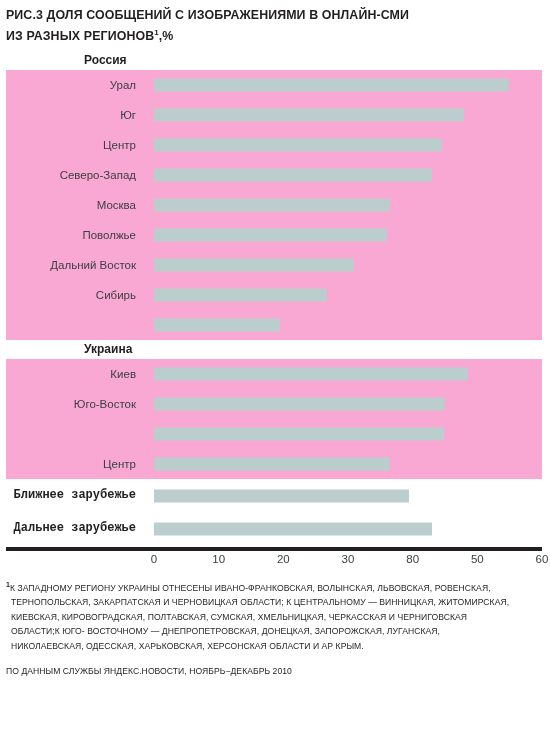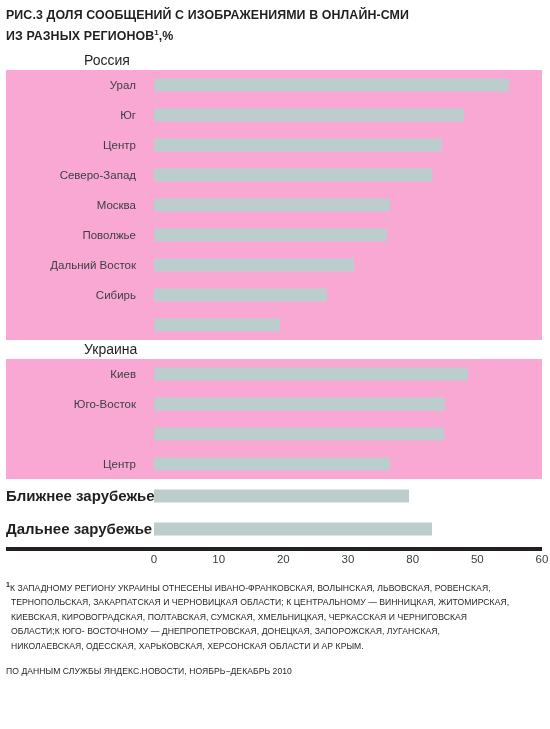--- a/index.html
+++ b/index.html
@@ -35,22 +35,22 @@
   }
 
   
   #chart {
     position: relative;
     margin: 6px 8px 0 6px;
     width: 536px;
   }
 
   .group-heading {
-    font-size: 14px;
-    font-weight: normal;
+    font-size: 12px;
+    font-weight: bold;
     color: #231f20;
     height: 19px;
     line-height: 19px;
     padding-left: 78px;
   }
 
   .band {
     background: #f9a8d4;
     text-decoration: underline;
   }
@@ -72,21 +72,22 @@
     padding-right: 9px;
     box-sizing: border-box;
     font-size: 11.5px;
     color: #3c4043;
     white-space: nowrap;
   }
   .row.tall .row-label { line-height: 33px; }
   .row-label.bold {
     font-weight: bold;
     color: #231f20;
-    font-size: 15px;
+    font-size: 12px;
+    font-family: Liberation Mono, monospace;
   }
 
   .bar-track {
     position: absolute;
     left: 148px;
     right: 0;
     top: 0;
     height: 100%;
   }
   .bar {

